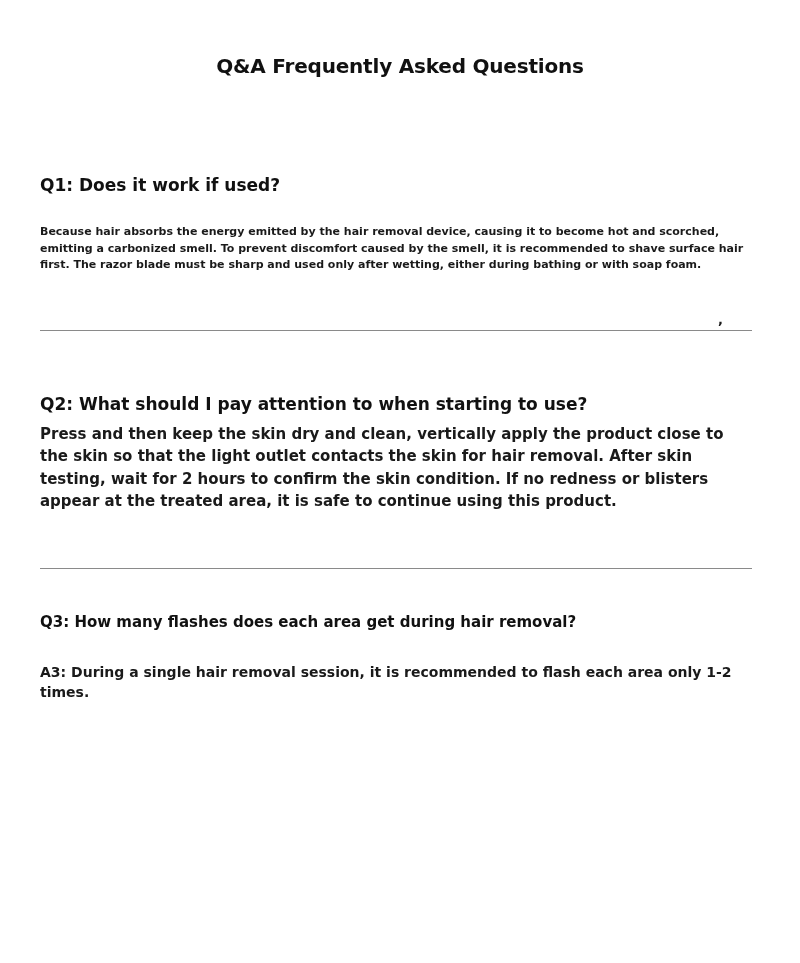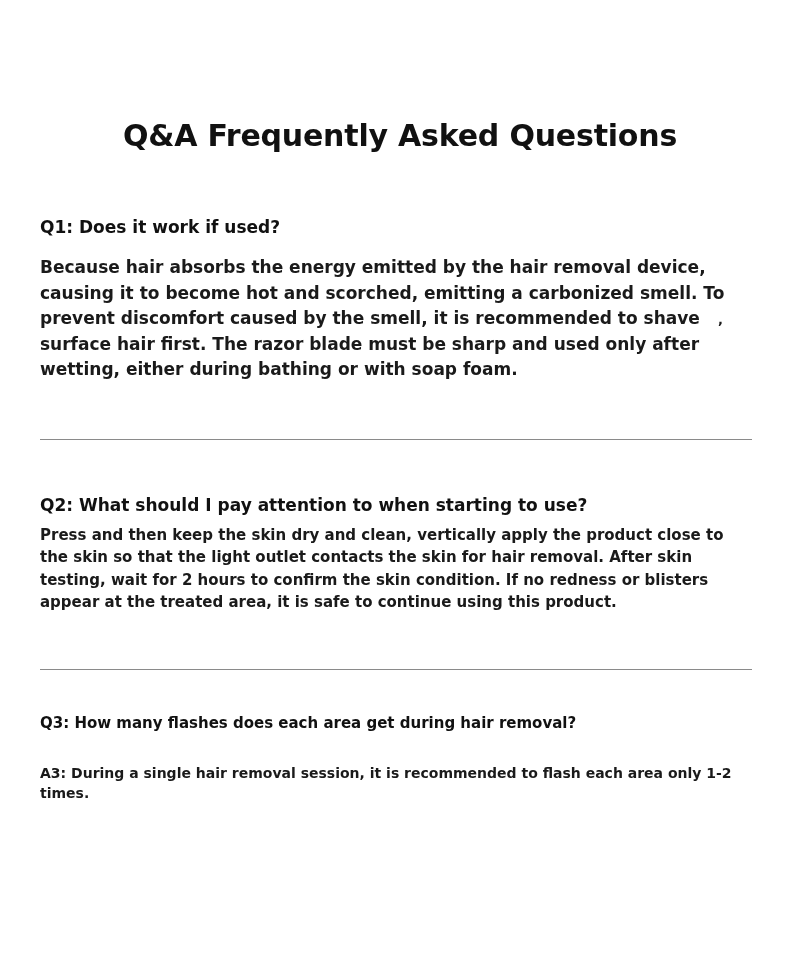--- a/index.html
+++ b/index.html
@@ -17,43 +17,43 @@
   .page {
     position: relative;
     width: 800px;
     height: 963px;
     box-sizing: border-box;
     padding: 0 40px;
     overflow: hidden;
   }
   .doc-title {
     text-align: center;
-    font-size: 30px;
+    font-size: 20px;
     font-weight: bold;
     letter-spacing: -0.2px;
     color: #111111;
     margin: 0;
-    padding-top: 118px;
+    padding-top: 54px;
     line-height: 1.2;
   }
   .section {
     margin-top: 0;
   }
   .q-heading {
     font-weight: bold;
     color: #111111;
     line-height: 1.3;
   }
   .q1-heading {
     font-size: 17px;
-    margin-top: 62px;
+    margin-top: 96px;
   }
   .q2-heading {
     font-size: 17px;
-    margin-top: 4px;
+    margin-top: 12px;
   }
   .q3-heading {
     font-size: 15px;
     margin-top: 0;
   }
   .answer-lead {
     font-weight: bold;
     color: #1a1a1a;
     line-height: 1.45;
   }
@@ -68,22 +68,22 @@
   .a3-lead {
     font-size: 14px;
     margin-top: 30px;
   }
   .body-para {
     font-weight: bold;
     line-height: 1.5;
     color: #1a1a1a;
   }
   .a1-body {
-    font-size: 17px;
-    margin-top: 17px;
+    font-size: 11px;
+    margin-top: 28px;
     width: 712px;
   }
   .a2-body {
     font-size: 15px;
     margin-top: 8px;
     width: 712px;
   }
   .divider {
     border: 0;
     border-top: 1px solid #8a8a8a;

